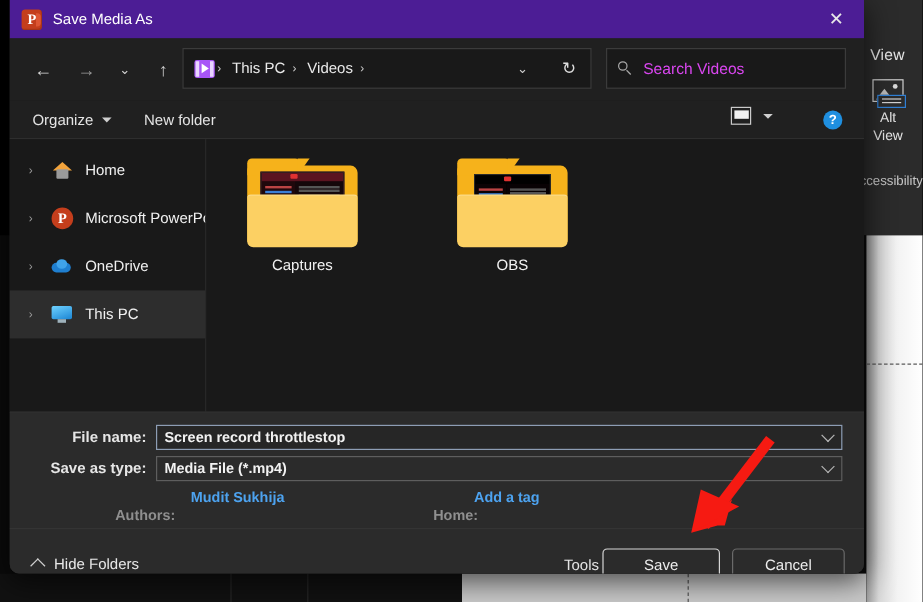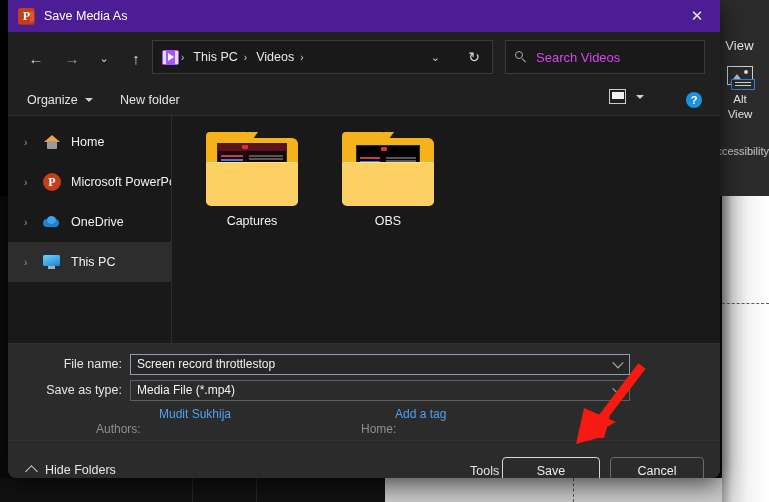--- a/index.html
+++ b/index.html
@@ -503,21 +503,21 @@
   }
 
   .content {
     flex: 1;
     background: #191919;
     position: relative;
   }
   .folder-grid {
     display: flex;
     padding: 16px 0 0 28px;
-    gap: 32px;
+    gap: 71px;
   }
   .folder-cell {
     width: 104px;
     text-align: center;
   }
   .folder {
     position: relative;
     width: 92px; height: 74px;
     margin: 0 auto;
   }
@@ -611,38 +611,39 @@
     color: #f2f2f2;
     font-size: 12.5px;
   }
 
   
   .formarea {
     position: relative;
     height: 96px;
     background: #2b2b2b;
     border-top: 1px solid #303030;
+    font-weight: bold;
   }
   .frow {
     position: absolute;
     left: 0;
     height: 24px;
     display: flex;
     align-items: center;
   }
   .flabel {
     width: 122px;
     text-align: right;
     color: #e6e6e6;
     font-size: 12.5px;
     padding-right: 8px;
     box-sizing: border-box;
   }
   .fcombo {
-    width: 500px; height: 21px;
+    width: 572px; height: 21px;
     background: #2b2b2b;
     border: 1px solid #5e5e5e;
     box-sizing: border-box;
     position: relative;
     display: flex;
     align-items: center;
     padding-left: 6px;
   }
   .fcombo.focused {
     border-color: #8d9db4;

